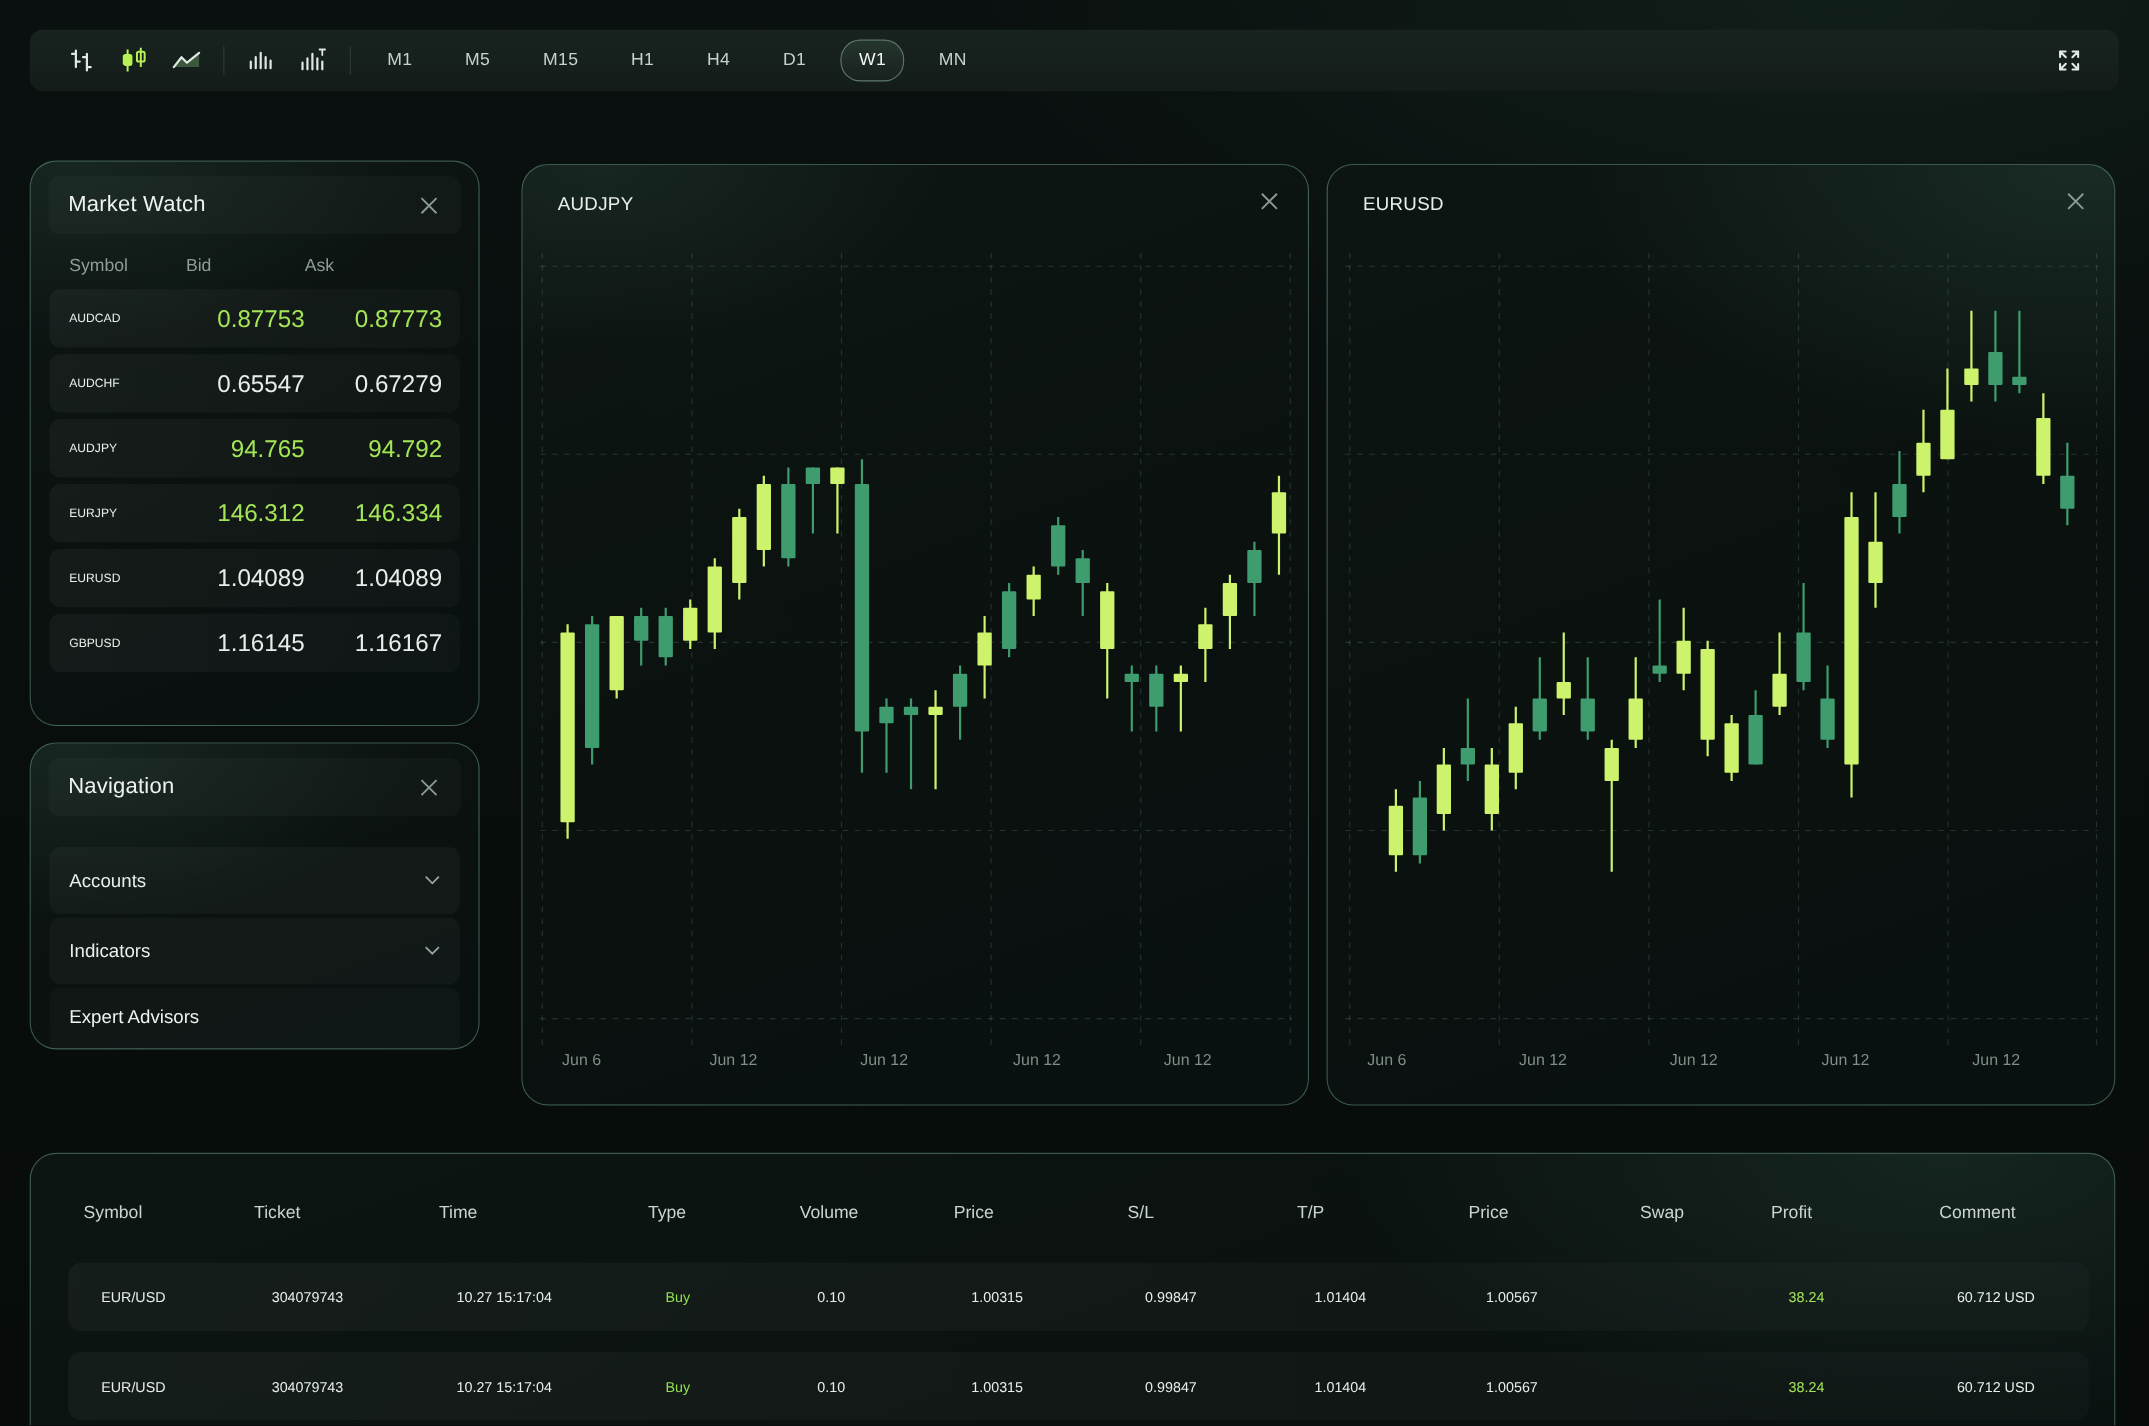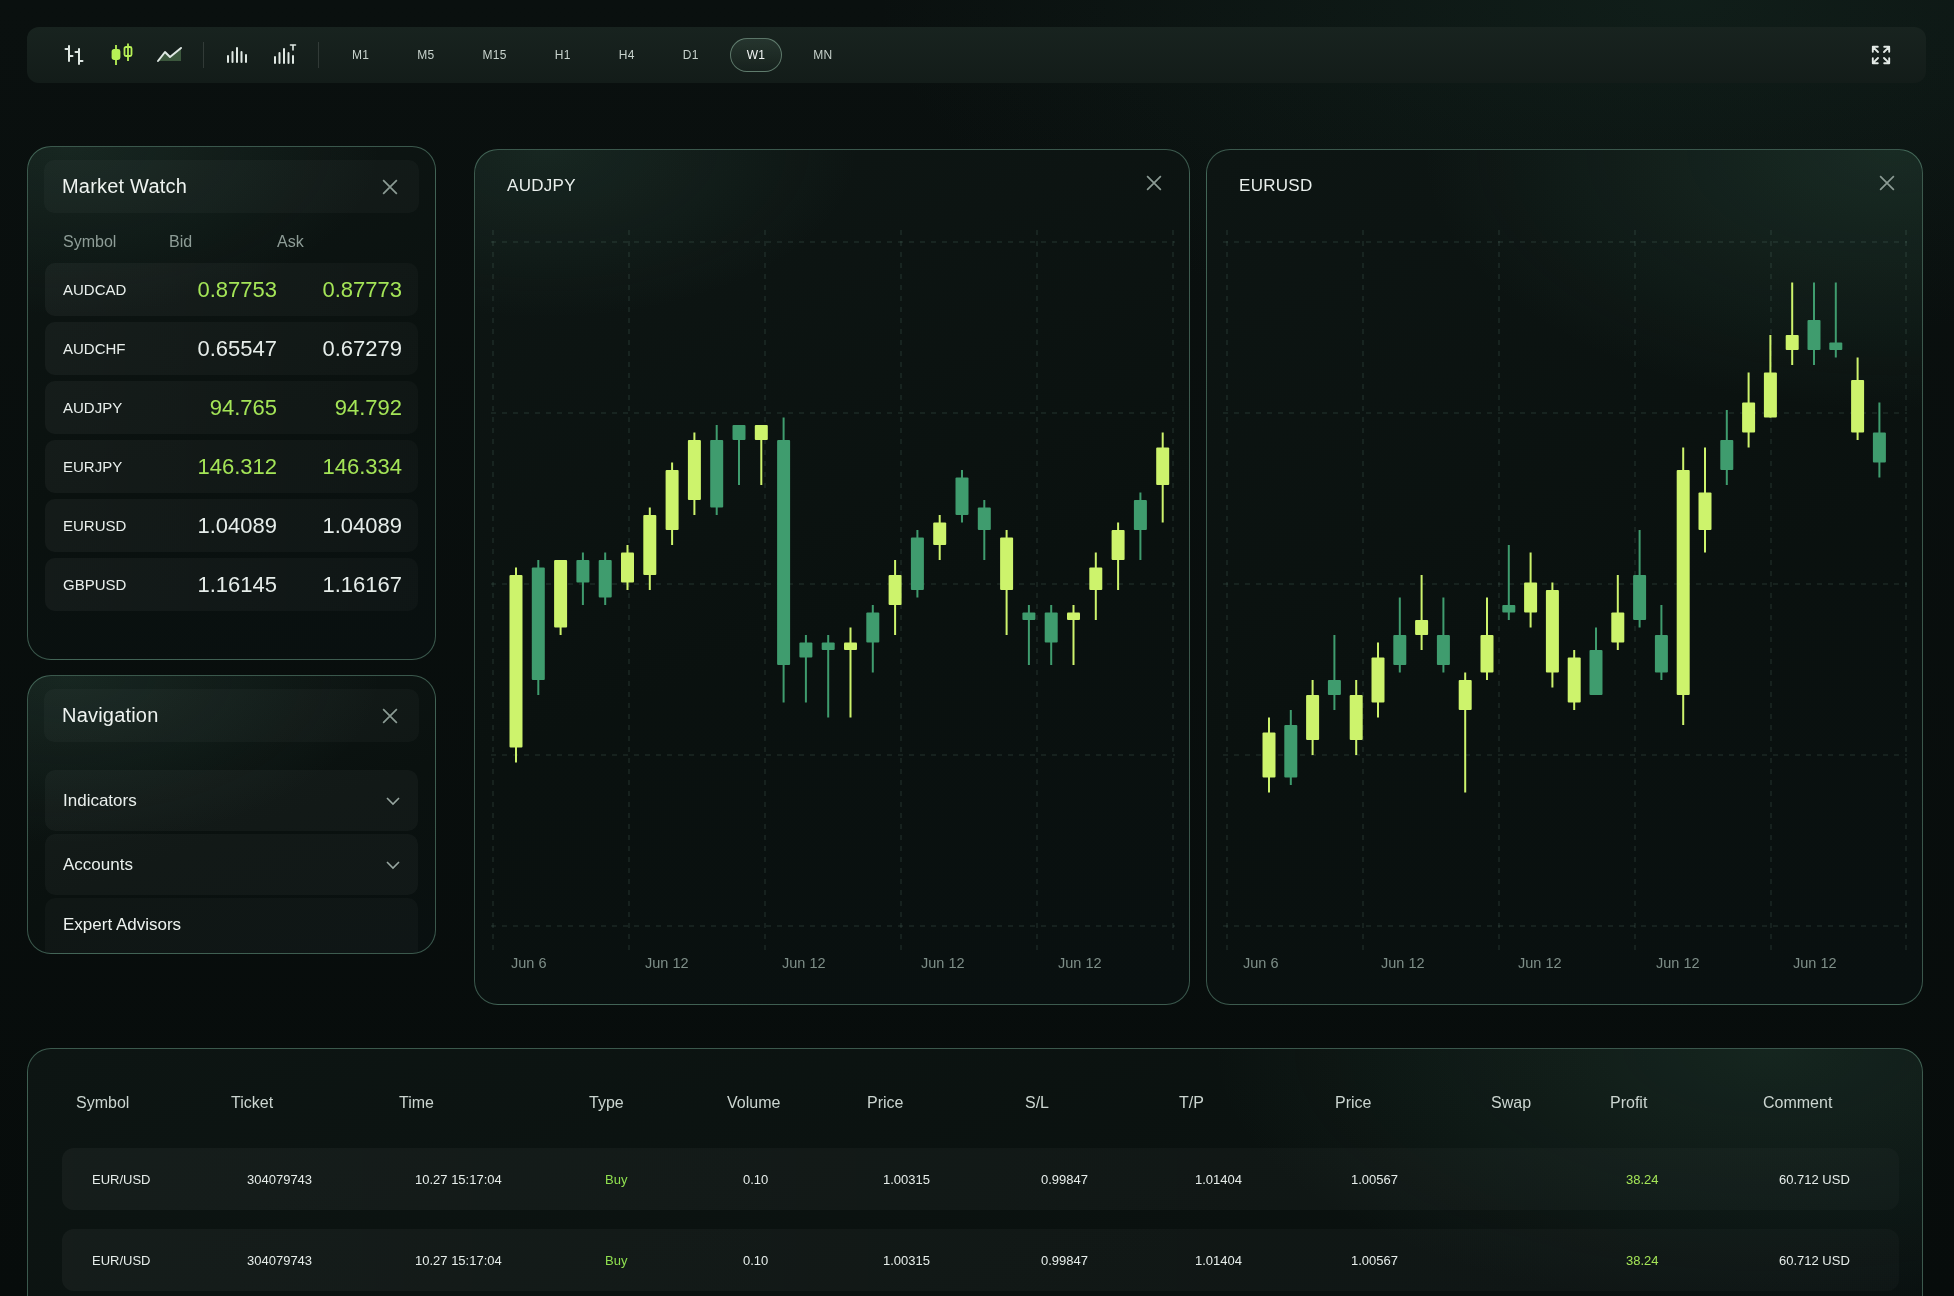--- a/index.html
+++ b/index.html
@@ -7,40 +7,40 @@
     font-family:"Liberation Sans",sans-serif;
     background:radial-gradient(1300px 560px at 86% 0%, rgba(44,92,72,.18), transparent 62%),
                linear-gradient(180deg,#0a100f 0%,#070c0b 100%);}
   
   .toolbar{position:absolute;left:27px;top:27px;width:1899px;height:56px;border-radius:12px;
     background:linear-gradient(180deg,#18231f,#131c19);display:flex;align-items:center;
     padding:0 30px;box-sizing:border-box;}
   .icon-btn{display:flex;align-items:center;justify-content:center;width:34px;height:34px;cursor:pointer;}
   .tb-group{display:flex;align-items:center;gap:14px;}
   .tb-divider{width:1px;height:26px;background:rgba(255,255,255,.12);margin:0 16px;}
-  .tf{padding:9px 16px;font-size:12px;color:#c7d2cc;border-radius:18px;border:1px solid transparent;cursor:pointer;letter-spacing:.3px;}
+  .tf{padding:9px 16px;font-size:16px;color:#c7d2cc;border-radius:18px;border:1px solid transparent;cursor:pointer;letter-spacing:.3px;}
   .tf.active{color:#f2f6f4;border:1px solid rgba(170,215,190,.45);
     background:linear-gradient(180deg,rgba(170,230,195,.10),rgba(170,230,195,.02));}
   .tf-wrap{display:flex;align-items:center;gap:14px;}
   .fullscreen{position:absolute;right:28px;top:11px;}
   
   .panel{position:absolute;border:1px solid rgba(140,205,175,.38);border-radius:24px;box-sizing:border-box;
     background:radial-gradient(520px 280px at 10% 0%, rgba(72,124,102,.16), transparent 60%),
                linear-gradient(160deg,#0e1614 0%,#0a110f 55%,#091010 100%);margin-top:44px;}
   .panel-hd{margin:13px 16px 8px;padding:15px 18px;border-radius:10px;background:rgba(255,255,255,.028);
     display:flex;align-items:center;justify-content:space-between;}
   .panel-title{font-size:20px;color:#eef3f0;letter-spacing:.2px;}
   .close-btn{width:22px;height:22px;display:flex;align-items:center;justify-content:center;cursor:pointer;}
   
   .mw-cols{display:grid;grid-template-columns:1fr 108px 125px;padding:12px 33px 12px 35px;color:#8e9d97;font-size:16px;}
   .mw-cols span:nth-child(2),.mw-cols span:nth-child(3){text-align:left;}
   .mw-rows{margin:0 17px;display:flex;flex-direction:column;gap:6px;}
   .mw-row{height:53px;border-radius:10px;background:linear-gradient(90deg,rgba(255,255,255,.045),rgba(255,255,255,.022));
     display:grid;grid-template-columns:1fr 108px 125px;align-items:center;padding:0 16px 0 18px;cursor:pointer;}
-  .mw-row .sym{font-size:15px;color:#e9efec;}
+  .mw-row .sym{font-size:11px;color:#e9efec;}
   .mw-row .val{font-size:22px;color:#e6edea;text-align:right;}
   .mw-row.lime .val{color:#a4e557;}
   
   .nav-card{margin:0 17px 3px;height:61px;border-radius:10px;background:rgba(255,255,255,.035);
     display:flex;align-items:center;padding:0 18px;box-sizing:border-box;cursor:pointer;}
   .nav-card .lbl{font-size:17px;color:#e9efec;}
   .nav-card .chev{margin-left:auto;}
   .nav-group{margin:0 17px;border-radius:10px;background:rgba(255,255,255,.028);padding:17px 18px 12px;}
   .nav-item{font-size:17px;color:#eef3f0;cursor:pointer;}
   .nav-item.muted{font-size:14.5px;color:#8a9a93;margin-top:17px;}
@@ -182,29 +182,29 @@
     <div class="panel-hd">
       <span class="panel-title">Navigation</span>
       <span class="close-btn">
         <svg width="16" height="16" viewBox="0 0 14 14" stroke="#8b9b94" stroke-width="1.5">
             <path d="M1 1l12 12M13 1L1 13"></path>
           </svg>
       </span>
     </div>
     <div style="height:20px"></div>
     <div class="nav-card">
-      <span class="lbl">Indicators</span>
+      <span class="lbl">Accounts</span>
       <span class="chev">
         <svg width="14" height="9" viewBox="0 0 14 9" fill="none" stroke="#97a6a0" stroke-width="1.6">
             <path d="M1 1l6 6 6-6"></path>
           </svg>
       </span>
     </div>
     <div class="nav-card">
-      <span class="lbl">Accounts</span>
+      <span class="lbl">Indicators</span>
       <span class="chev">
         <svg width="14" height="9" viewBox="0 0 14 9" fill="none" stroke="#97a6a0" stroke-width="1.6">
             <path d="M1 1l6 6 6-6"></path>
           </svg>
       </span>
     </div>
     <div class="nav-group">
       <div class="nav-item">Expert Advisors</div>
       <div class="nav-item muted">Downloads</div>
       <div class="nav-item muted">Profit</div>

